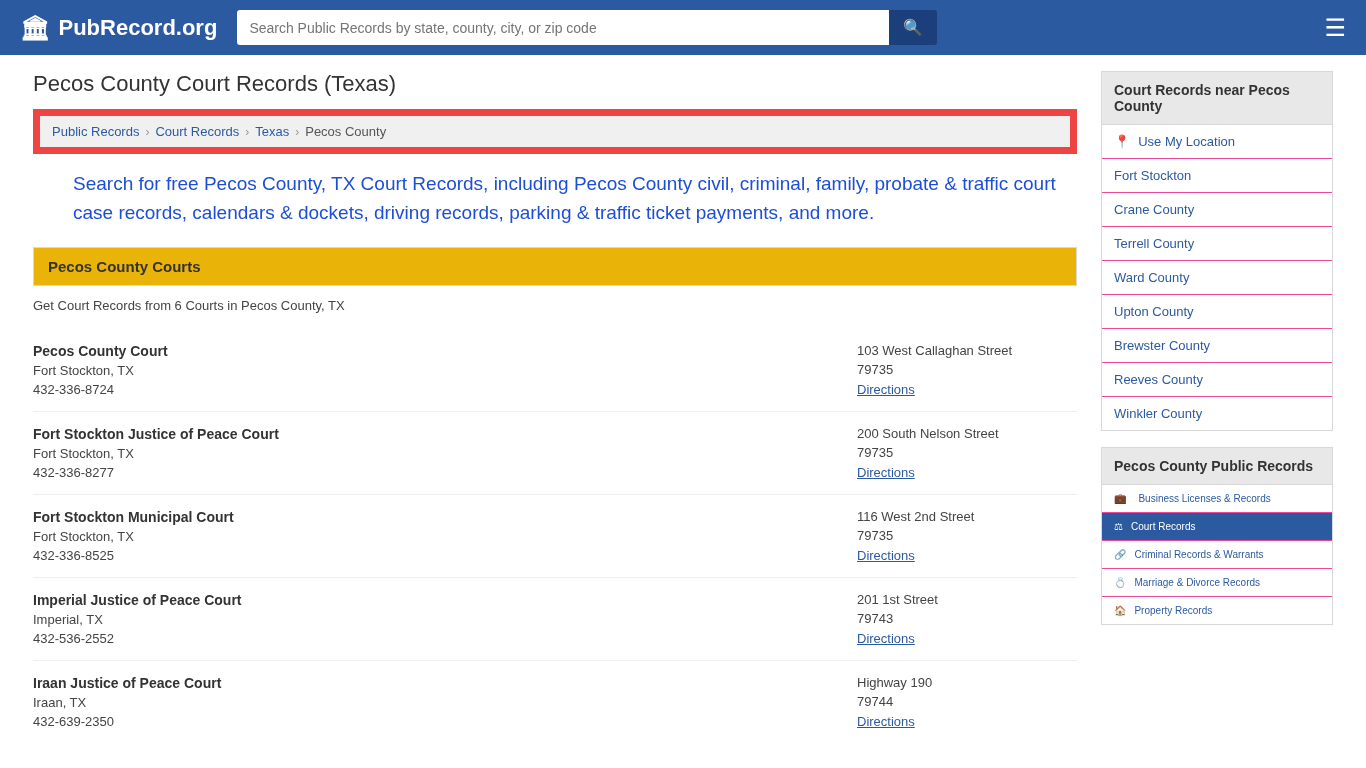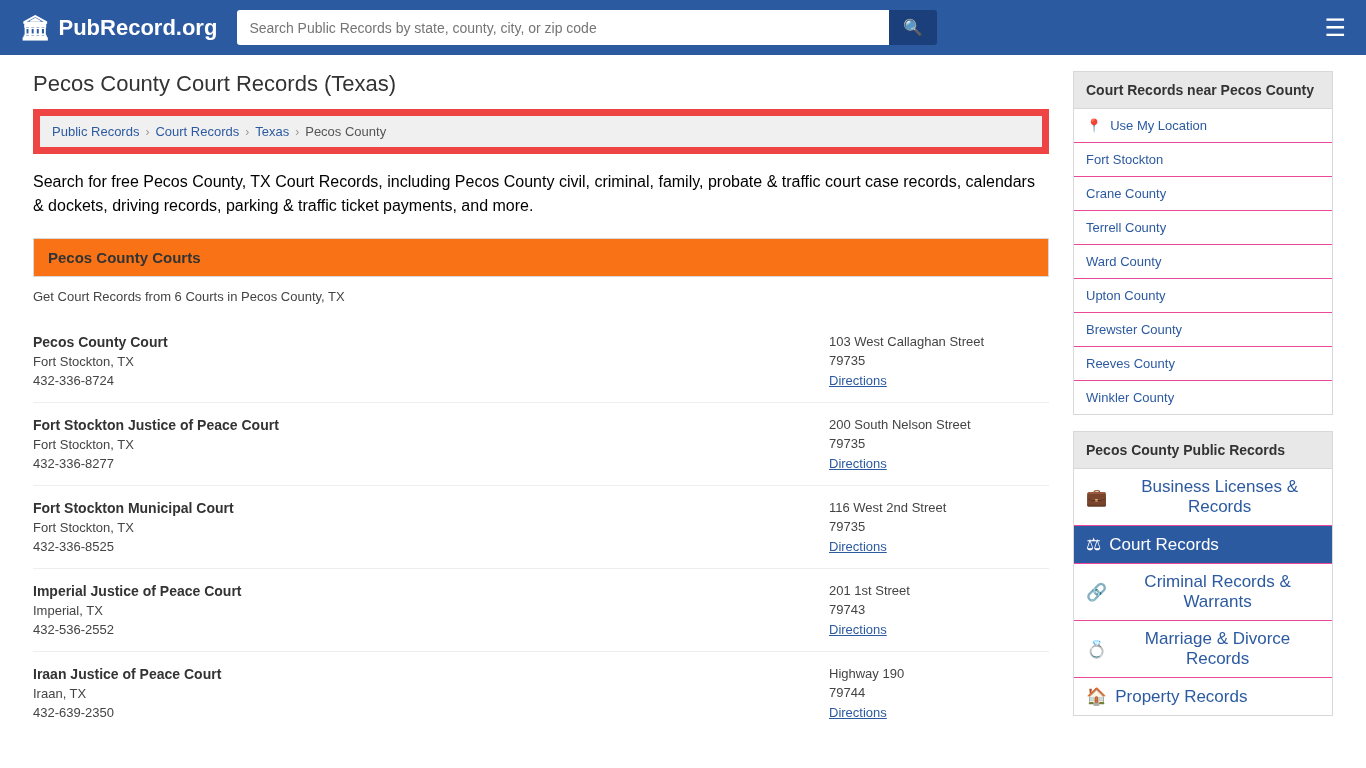--- a/index.html
+++ b/index.html
@@ -60,21 +60,21 @@
       max-width: 1340px;
       margin: 0 auto;
       padding: 16px 20px;
       display: flex;
       gap: 24px;
     }
     .content {
       flex: 1;
     }
     .sidebar {
-      width: 260px;
+      width: 232px;
       flex-shrink: 0;
     }
 
     
     .page-title {
       font-size: 22px;
       font-weight: normal;
       color: #333;
       margin-bottom: 12px;
     }
@@ -92,29 +92,30 @@
     }
     .breadcrumb a {
       color: #2c5aa0;
       text-decoration: none;
     }
     .breadcrumb-sep { color: #999; font-size: 12px; }
     .breadcrumb-current { color: #555; }
 
     
     .description {
-      font-size: 16px;
-      color: #000000;
+      font-size: 19px;
+      color: #1d4ed8;
       line-height: 1.5;
       margin-bottom: 20px;
+      margin-left: 40px;
     }
 
     
     .section-header {
-      background: #f97316;
+      background: #eab308;
       padding: 10px 14px;
       font-size: 15px;
       font-weight: bold;
       color: #333;
       margin-bottom: 12px;
       border: 1px solid #d8d8d8;
     }
 
     .section-subtitle {
       font-size: 13px;
@@ -201,21 +202,21 @@
       color: #333;
       font-weight: normal;
     }
     .sidebar-item.use-location:before {
       content: '📍';
       font-size: 13px;
     }
 
     .sidebar-public-records .sidebar-item {
       padding: 8px 12px;
-      font-size: 17px;
+      font-size: 10px;
       text-align: center;
     }
 
     .icon-briefcase:before { content: '💼'; margin-right: 4px; }
 
     .near-county-list .sidebar-item {
       color: #2c5aa0;
     }
   </style>
 </head>

